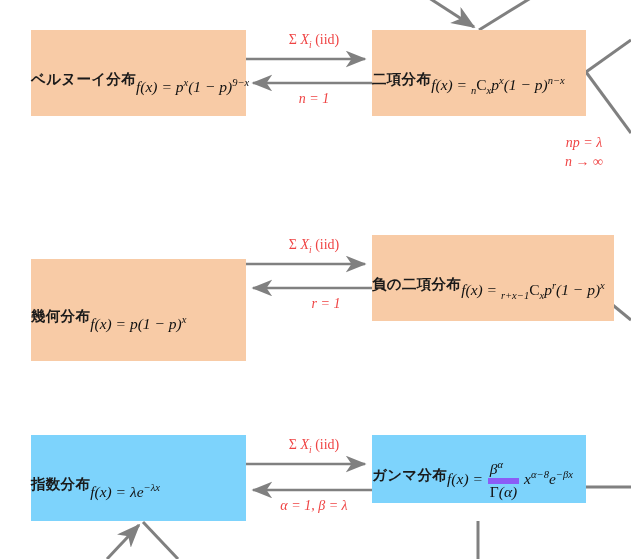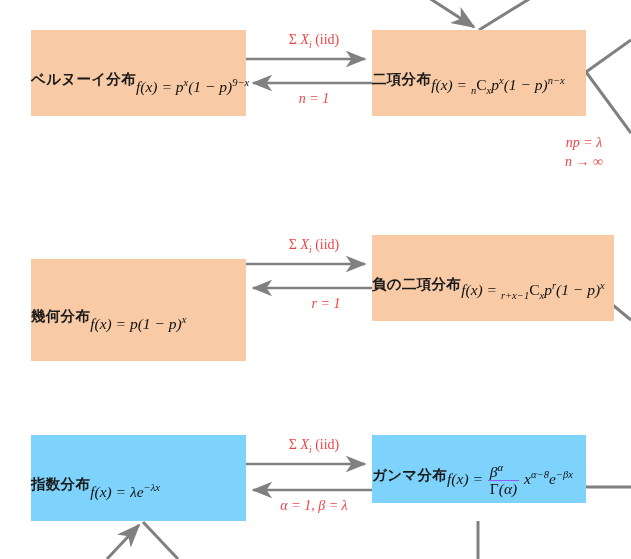--- a/index.html
+++ b/index.html
@@ -56,21 +56,21 @@
   .frac {
     display: inline-block;
     vertical-align: middle;
     text-align: left;
     line-height: 1.05;
     margin: 0 1px;
     position: relative;
     top: -1px;
   }
   .frac .num { display: block; padding: 0 2px; }
-  .frac .den { display: block; padding: 0 2px; border-top: 1px solid #8b5cf6; }
+  .frac .den { display: block; padding: 0 2px; border-top: 6px solid #8b5cf6; }
 
   
   #wires {
     position: absolute;
     left: 0; top: 0;
     width: 631px;
     height: 559px;
     pointer-events: none;
   }
 

